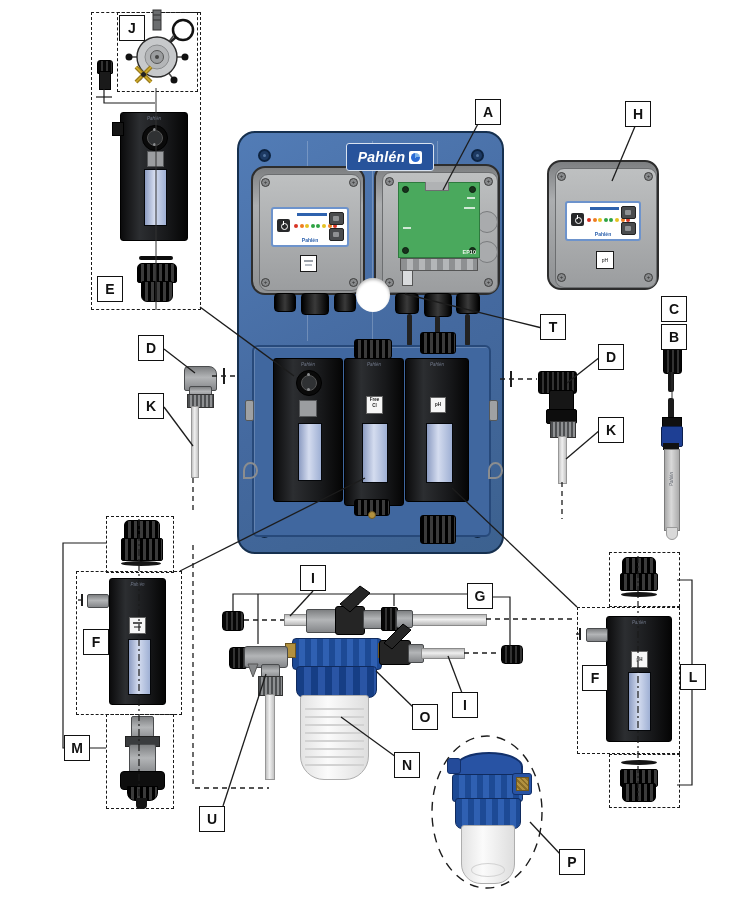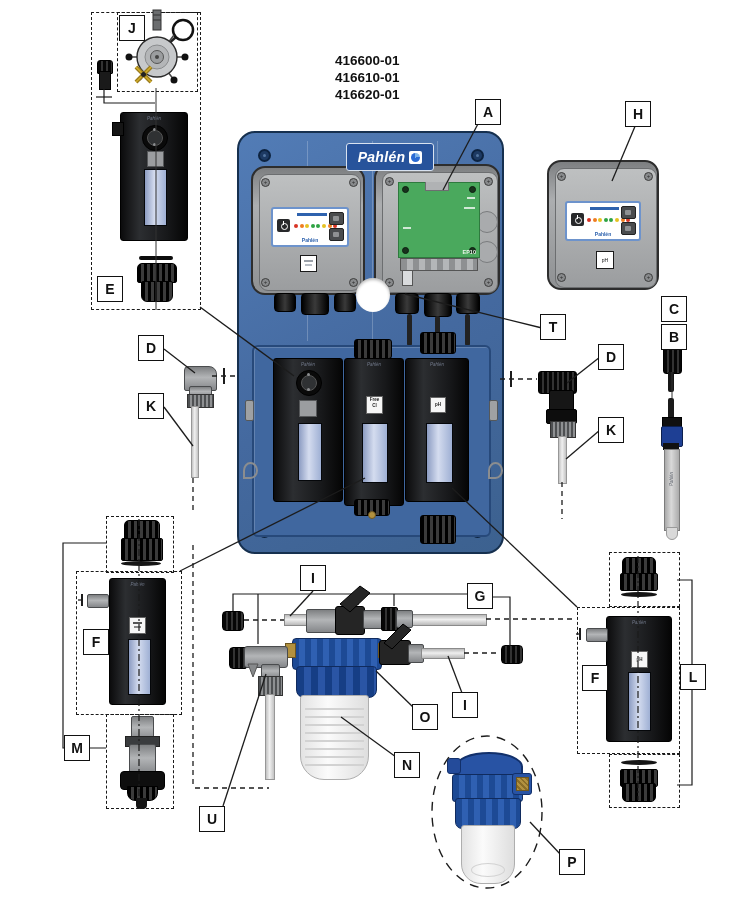--- a/index.html
+++ b/index.html
@@ -80,25 +80,20 @@
           background:repeating-linear-gradient(180deg,transparent 0 6px,#d2d2d2 6px 8px);}
   .sensorbody{position:absolute;background:linear-gradient(90deg,#a9a9a9,#d9d9d9 45%,#ababab);border:1px solid #7c7c7c;}
   .vtext{position:absolute;writing-mode:vertical-rl;transform:rotate(180deg);font-size:4.5px;color:#5c616b;font-style:italic;}
   svg.ov{position:absolute;left:0;top:0;z-index:50;pointer-events:none;}
 </style>
 </head>
 <body>
 
 <div id="c">
 
-  <div class="codes">
-    <div>416600-01</div>
-    <div>416610-01</div>
-    <div>416620-01</div>
-  </div>
 
   <div class="dash" style="left:91px;top:12px;width:108px;height:296px;"></div>
   <div class="dash" style="left:117px;top:12px;width:79px;height:78px;"></div>
 
   <div class="bfit" style="left:97px;top:60px;width:14px;height:12px;border-radius:3px 3px 1px 1px;"></div>
   <div class="abs" style="left:99px;top:71px;width:10px;height:17px;background:#1a1a1a;border:1px solid #000;"></div>
 
   <div class="pump" style="left:120px;top:112px;width:66px;height:127px;">
     <div class="pstrip">Pahlén</div>
     <div class="knob" style="left:21px;top:12px;"></div>

